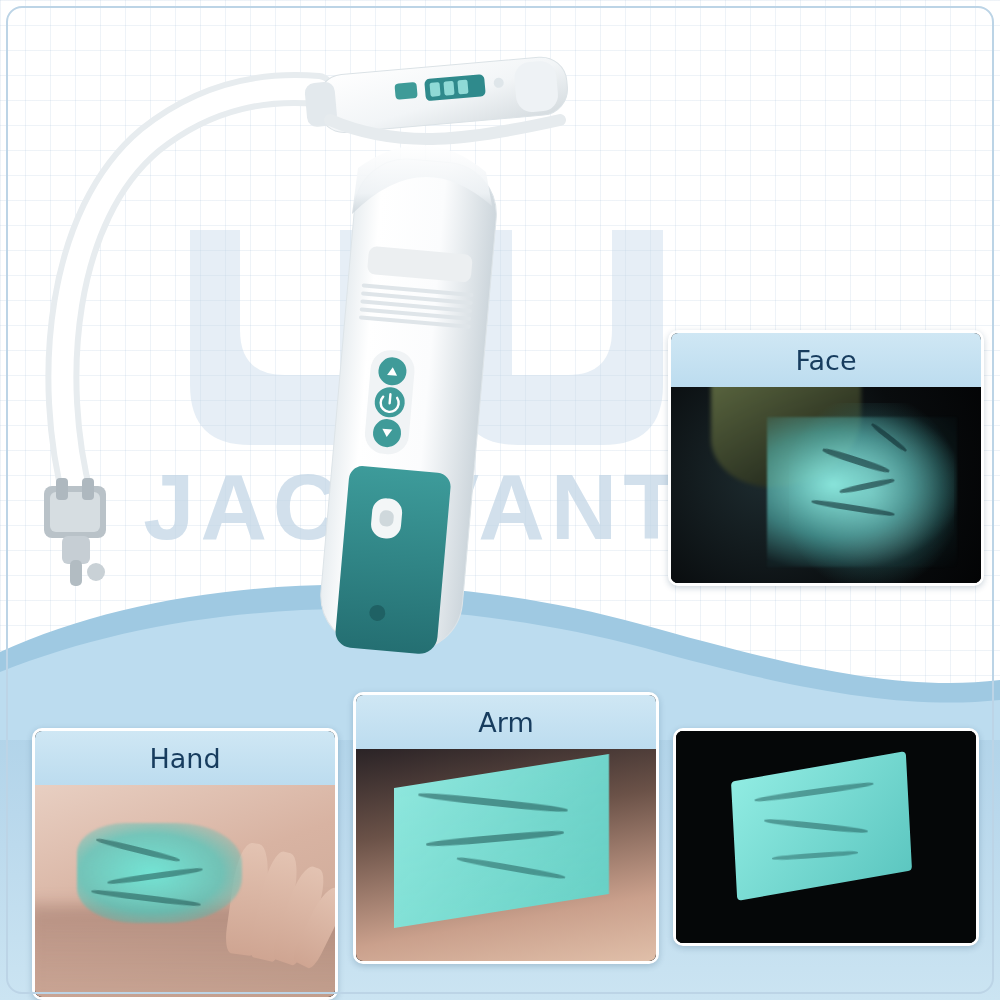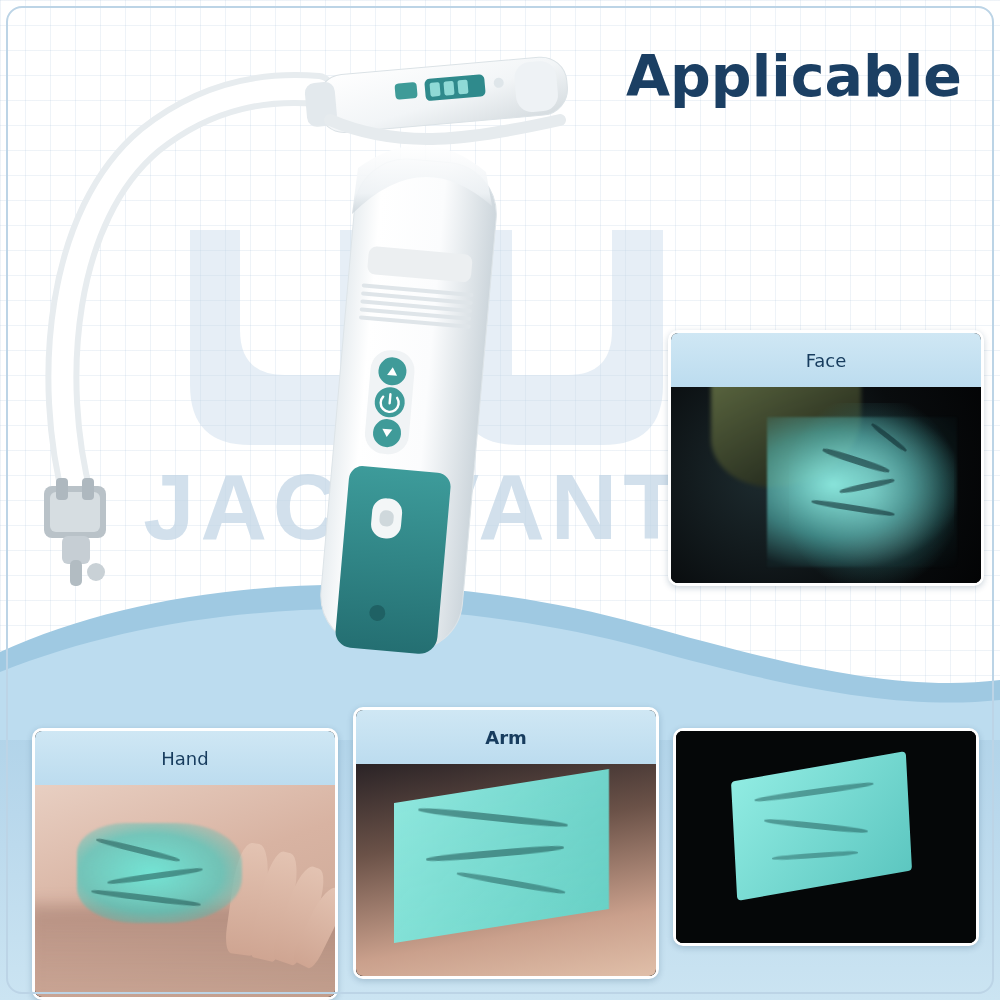--- a/index.html
+++ b/index.html
@@ -101,40 +101,40 @@
     border-radius: 10px;
     overflow: hidden;
     box-shadow: 0 2px 6px rgba(20,60,90,0.22);
     z-index: 30;
     background: #000;
   }
   .thumb .cap {
     height: 54px;
     background: linear-gradient(180deg, #cfe7f4 0%, #bcdcef 100%);
     color: #173c5e;
-    font-size: 18px;
+    font-size: 27px;
     display: flex;
     align-items: center;
     justify-content: center;
     font-family: "DejaVu Sans", sans-serif;
   }
   .thumb .pic {
     position: relative;
     width: 100%;
     overflow: hidden;
     background: #050607;
   }
 
   #thumb-face { left: 668px; top: 330px; width: 310px; }
   #thumb-face .pic { height: 196px; }
 
   #thumb-hand { left: 32px; top: 728px; width: 300px; }
   #thumb-hand .pic { height: 212px; }
 
-  #thumb-arm { left: 353px; top: 707px; width: 300px; font-weight: bold; }
+  #thumb-arm { left: 353px; top: 692px; width: 300px; }
   #thumb-arm .pic { height: 212px; }
 
   #thumb-leg { left: 673px; top: 728px; width: 300px; }
   #thumb-leg .pic { height: 212px; }
 
   
   .face-bg {
     position: absolute; inset: 0;
     background: radial-gradient(circle at 30% 45%, #1d2b2f 0%, #090c0e 60%, #030405 100%);
   }
@@ -309,21 +309,20 @@
         <rect x="382" y="500" width="30" height="40" rx="14" fill="#f3f6f7"></rect>
         <rect x="390" y="512" width="14" height="16" rx="6" fill="#cfd8dc"></rect>
         <circle cx="396" cy="615" r="8" fill="#1f6164"></circle>
       </g>
 
       <path d="M352 214 q70 -70 140 -8 l-6 -34 q-62 -52 -128 -4 z" fill="url(#gHead)" opacity="0.9"></path>
     </svg>
   </div>
 
   <div class="headline">
-    <div>Applicable</div>
   </div>
 
   <svg class="wave" viewBox="0 0 1000 180" preserveAspectRatio="none">
     <path d="M0,92 C 180,10 430,6 640,64 C 790,106 900,132 1000,120 L1000,180 L0,180 Z" fill="#9fc9e2"></path>
     <path d="M0,112 C 190,36 430,30 645,88 C 795,130 905,150 1000,140 L1000,180 L0,180 Z" fill="#bcdcef"></path>
   </svg>
 
   <div class="bottom-panel"></div>
 
   <div class="thumb" id="thumb-face">

